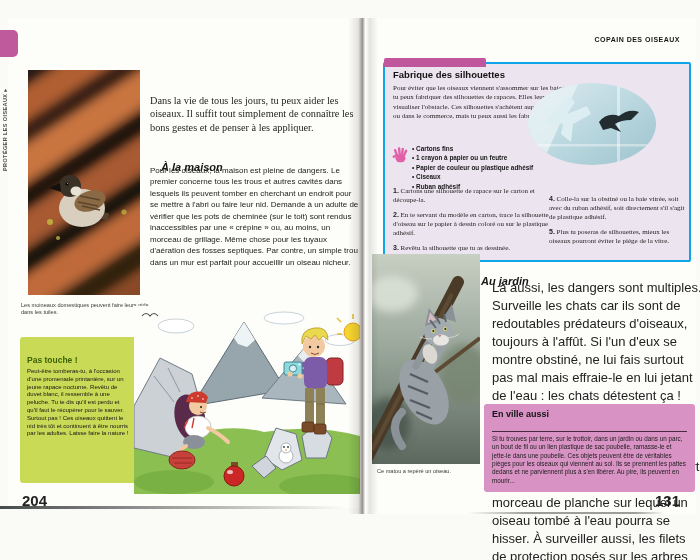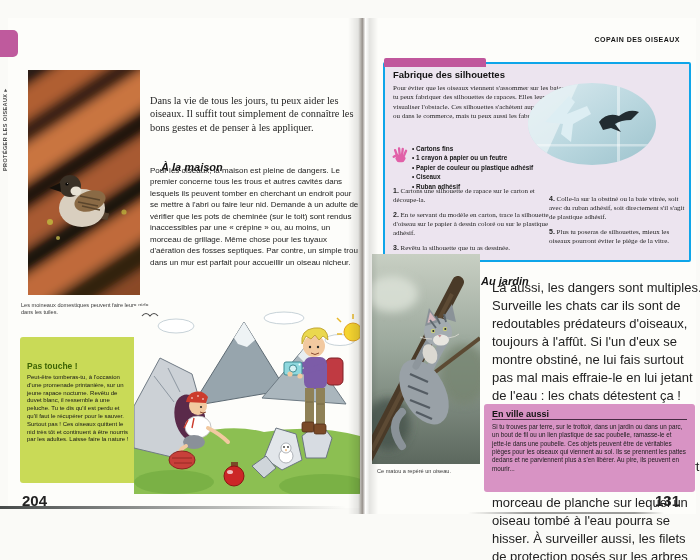--- a/index.html
+++ b/index.html
@@ -22,21 +22,21 @@
     border-radius:0 5px 5px 0;}
   .side-label-wrap{position:absolute;left:-6px;top:144px;width:8px;height:0;}
   .side-label{display:inline-block;transform:rotate(-90deg);transform-origin:0 0;
     white-space:nowrap;font-size:5.5px;letter-spacing:.4px;color:#4c4c4c;font-weight:bold;}
 
   
   .sparrow-photo{position:absolute;left:20px;top:52px;width:112px;height:225px;}
   .photo-caption{position:absolute;font-size:5.6px;line-height:1.3;color:#3a3a3a;}
   .cap-left{left:13px;top:284px;width:128px;}
   .green-box{position:absolute;left:12px;top:319px;width:117px;height:146px;
-    background:#c9da57;border-radius:3px;padding:24px 7px;box-sizing:border-box;}
+    background:#c9da57;border-radius:3px;padding:18px 7px;box-sizing:border-box;}
   .green-box h3{margin:0 0 3px 0;font-size:8.5px;color:#3c6304;}
   .green-box p{margin:0;font-size:6px;line-height:1.3;color:#151515;}
   .main-title{position:absolute;left:142px;top:44px;font-size:21.5px;font-weight:bold;
     letter-spacing:-.4px;color:#141414;margin:0;}
   .lead{position:absolute;left:142px;top:76px;width:208px;margin:0;
     font-family:"Liberation Serif",serif;font-size:10.3px;line-height:1.3;color:#252525;}
   .h-section{position:absolute;font-size:11px;font-weight:bold;color:#161616;margin:11px;font-style:italic;}
   .h-maison{left:142px;top:132px;}
   .body-text{position:absolute;margin:0;font-size:8px;line-height:1.43;color:#222;}
   .maison-body{left:142px;top:147px;width:212px;}
@@ -65,21 +65,21 @@
   .step .n{font-family:"Liberation Sans",sans-serif;font-weight:bold;}
   .window-photo{position:absolute;left:142px;top:18px;width:130px;height:84px;}
 
   .h-jardin{left:110px;top:246px;}
   .jardin-body{left:132px;top:261px;width:210px;font-size:13px;line-height:1.38;}
   .cat-photo{position:absolute;left:12px;top:236px;width:108px;height:210px;}
   .cap-right{left:17px;top:450px;width:110px;}
   .city-box{position:absolute;left:124px;top:386px;width:211px;height:88px;
     background:#d893c4;border-radius:3px;padding:5px 8px;box-sizing:border-box;}
   .city-box h3{margin:0 0 3px 0;font-size:9px;color:#141414;border-bottom:1px solid rgba(35,18,35,.8);
-    padding-bottom:0;}
+    padding-bottom:12px;}
   .city-box p{margin:0;font-size:6.3px;line-height:1.33;color:#1b1b1b;}
 </style>
 </head>
 <body>
 
 <div class="canvas">
 
   <div class="page left-page">
     <div class="side-tab"></div>
     <div class="side-label-wrap">

